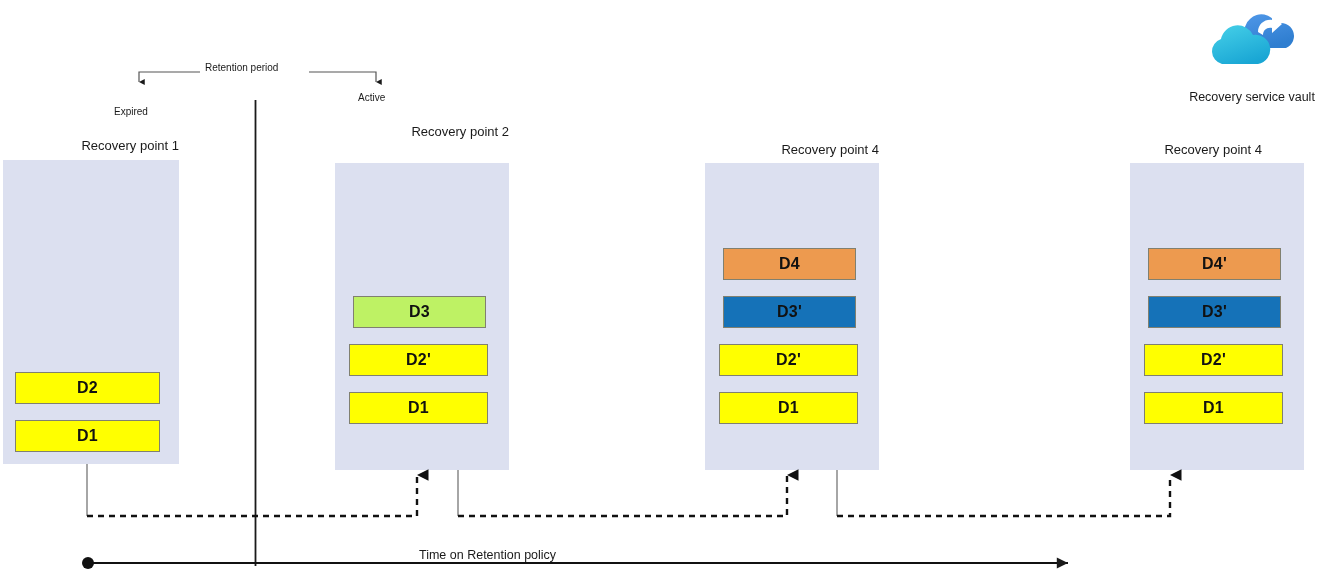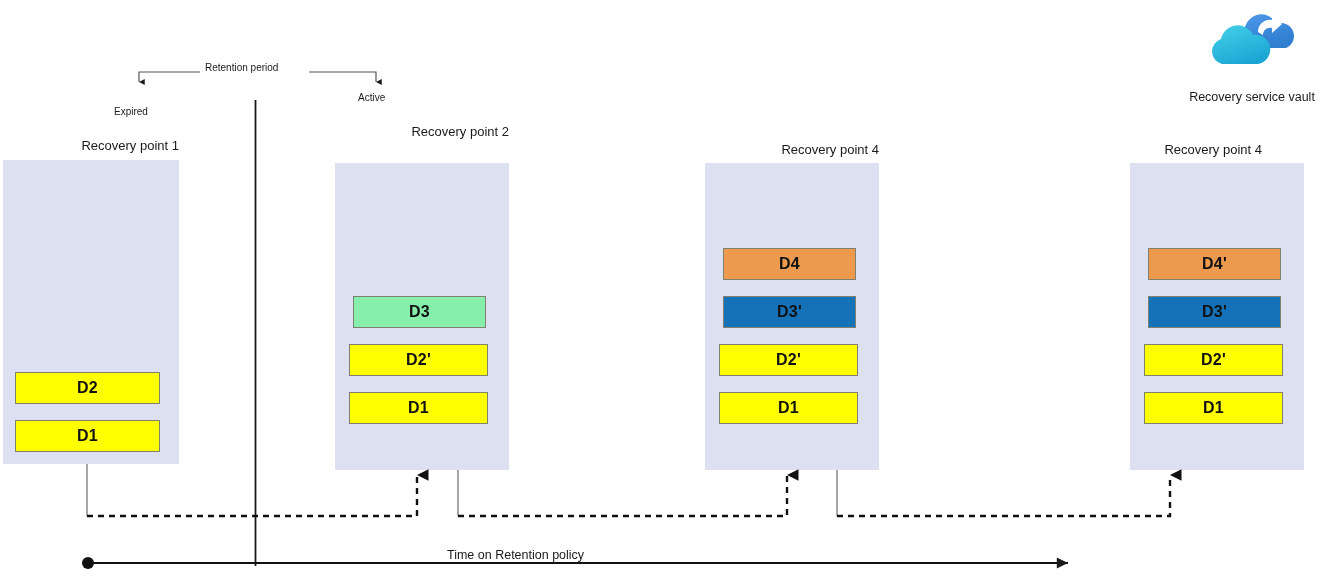--- a/index.html
+++ b/index.html
@@ -82,21 +82,21 @@
   <div class="top-label" style="left:358px; top:92px;">Active</div>
 
   <div class="rp-title" style="left:3px; top:138px; width:176px;">Recovery point 1</div>
   <div class="rp-panel" style="left:3px; top:160px; width:176px; height:304px;">
     <div class="dblock" style="left:12px; top:212px; width:145px; background:#ffff00;">D2</div>
     <div class="dblock" style="left:12px; top:260px; width:145px; background:#ffff00;">D1</div>
   </div>
 
   <div class="rp-title" style="left:335px; top:124px; width:174px;">Recovery point 2</div>
   <div class="rp-panel" style="left:335px; top:163px; width:174px; height:307px;">
-    <div class="dblock" style="left:18px; top:133px; width:133px; background:#86efac;">D3</div>
+    <div class="dblock" style="left:18px; top:133px; width:133px; background:#bef264;">D3</div>
     <div class="dblock" style="left:14px; top:181px; width:139px; background:#ffff00;">D2'</div>
     <div class="dblock" style="left:14px; top:229px; width:139px; background:#ffff00;">D1</div>
   </div>
 
   <div class="rp-title" style="left:705px; top:142px; width:174px;">Recovery point 4</div>
   <div class="rp-panel" style="left:705px; top:163px; width:174px; height:307px;">
     <div class="dblock" style="left:18px; top:85px; width:133px; background:#ed9a4f;">D4</div>
     <div class="dblock" style="left:18px; top:133px; width:133px; background:#1572b8;">D3'</div>
     <div class="dblock" style="left:14px; top:181px; width:139px; background:#ffff00;">D2'</div>
     <div class="dblock" style="left:14px; top:229px; width:139px; background:#ffff00;">D1</div>
@@ -171,15 +171,15 @@
     <path d="M87 516 L417 516 L417 475" fill="none" stroke="#111111" stroke-width="2.4" stroke-dasharray="6 5" marker-end="url(#arrUp)"></path>
 
     <path d="M458 516 L787 516 L787 475" fill="none" stroke="#111111" stroke-width="2.4" stroke-dasharray="6 5" marker-end="url(#arrUp)"></path>
 
     <path d="M837 516 L1170 516 L1170 475" fill="none" stroke="#111111" stroke-width="2.4" stroke-dasharray="6 5" marker-end="url(#arrUp)"></path>
 
     <circle cx="88" cy="563" r="6" fill="#111111"></circle>
     <line x1="88" y1="563" x2="1068" y2="563" stroke="#111111" stroke-width="2" marker-end="url(#arrRight)"></line>
   </svg>
 
-  <div class="axis-label" style="left:419px; top:548px;margin-left:28px;">Time on Retention policy</div>
+  <div class="axis-label" style="left:419px; top:548px;">Time on Retention policy</div>
 
 </div>
 
 </body></html>

